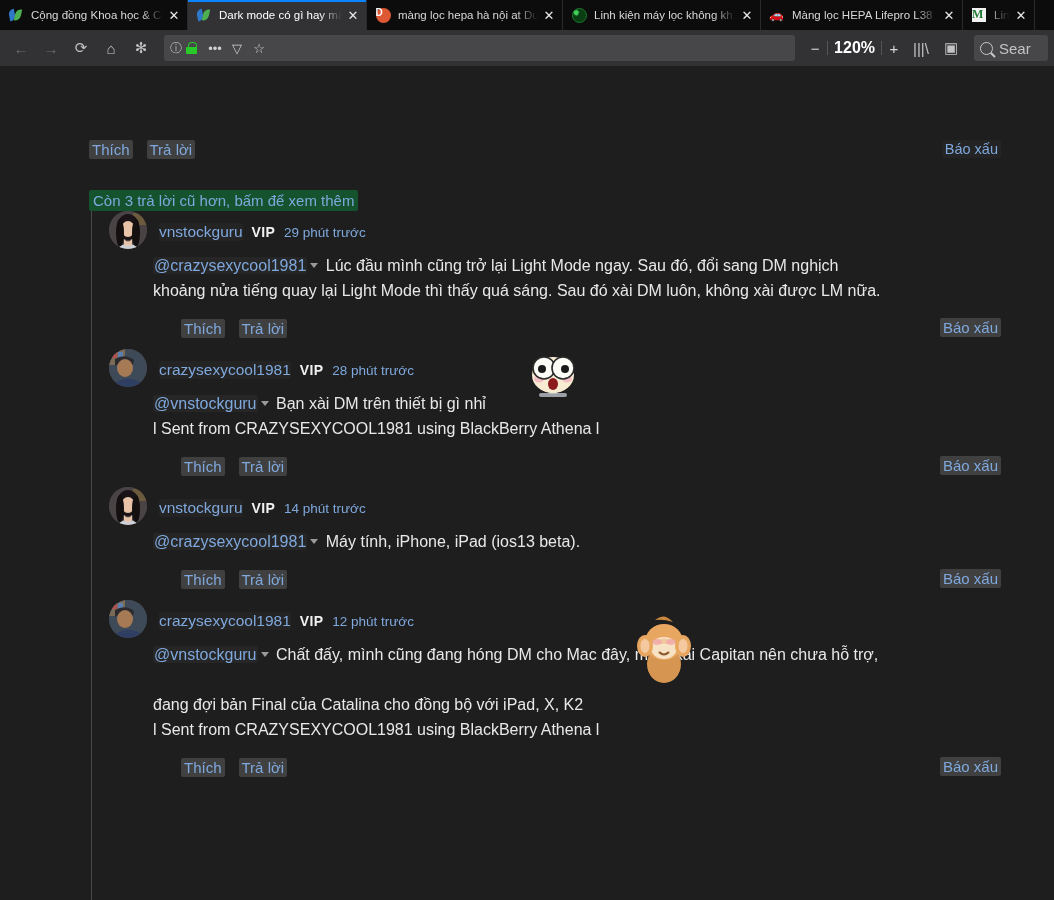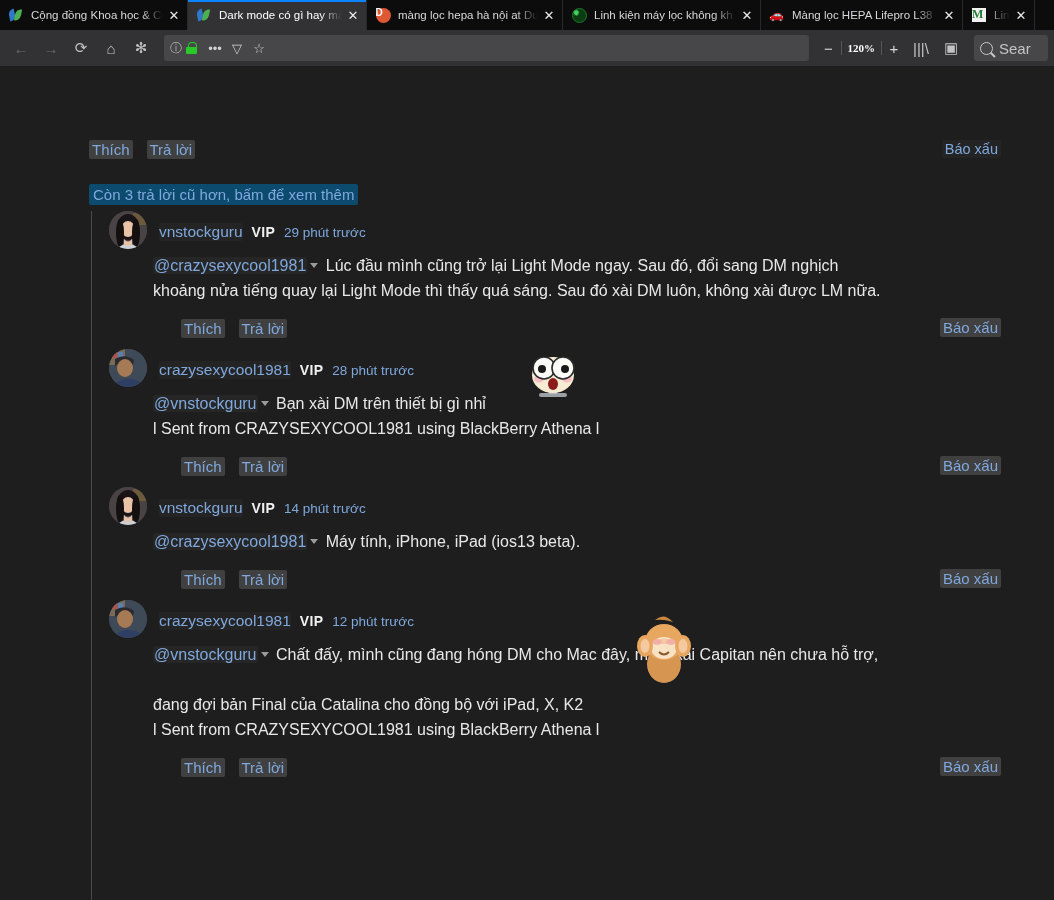--- a/index.html
+++ b/index.html
@@ -175,26 +175,25 @@
     align-items: center;
     flex: 0 0 auto;
     margin-left: 2px;
   }
   .zoom-btn {
     width: 24px; height: 26px;
     display: flex; align-items: center; justify-content: center;
     color: #d8d8da; font-size: 15px;
   }
   .zoom-level {
-    font-size: 11px; font-weight: bold; color: #ffffff;
+    font-size: 16px; font-weight: bold; color: #ffffff;
     padding: 0 6px;
     border-left: 1px solid #55555a;
     border-right: 1px solid #55555a;
     line-height: 14px;
-    font-family: Liberation Serif, serif;
   }
 
   #searchbar {
     flex: 0 0 auto;
     width: 74px;
     height: 26px;
     margin-left: 8px;
     background: #474749;
     border-radius: 3px;
     display: flex;
@@ -250,24 +249,24 @@
     font-size: 14.5px;
     color: #7fa8dd;
     background: #242424;
     padding: 1px 3px;
     border-radius: 2px;
   }
 
   #show-more {
     position: absolute;
     left: 89px;
-    top: 118px;
+    top: 124px;
     font-size: 15px;
     color: #7fa8dd;
-    background: #0c4a6e;
+    background: #14532d;
     padding: 2px 4px;
     border-radius: 2px;
   }
 
   
   #comment-list {
     position: absolute;
     left: 91px;
     top: 145px;
     right: 0;

